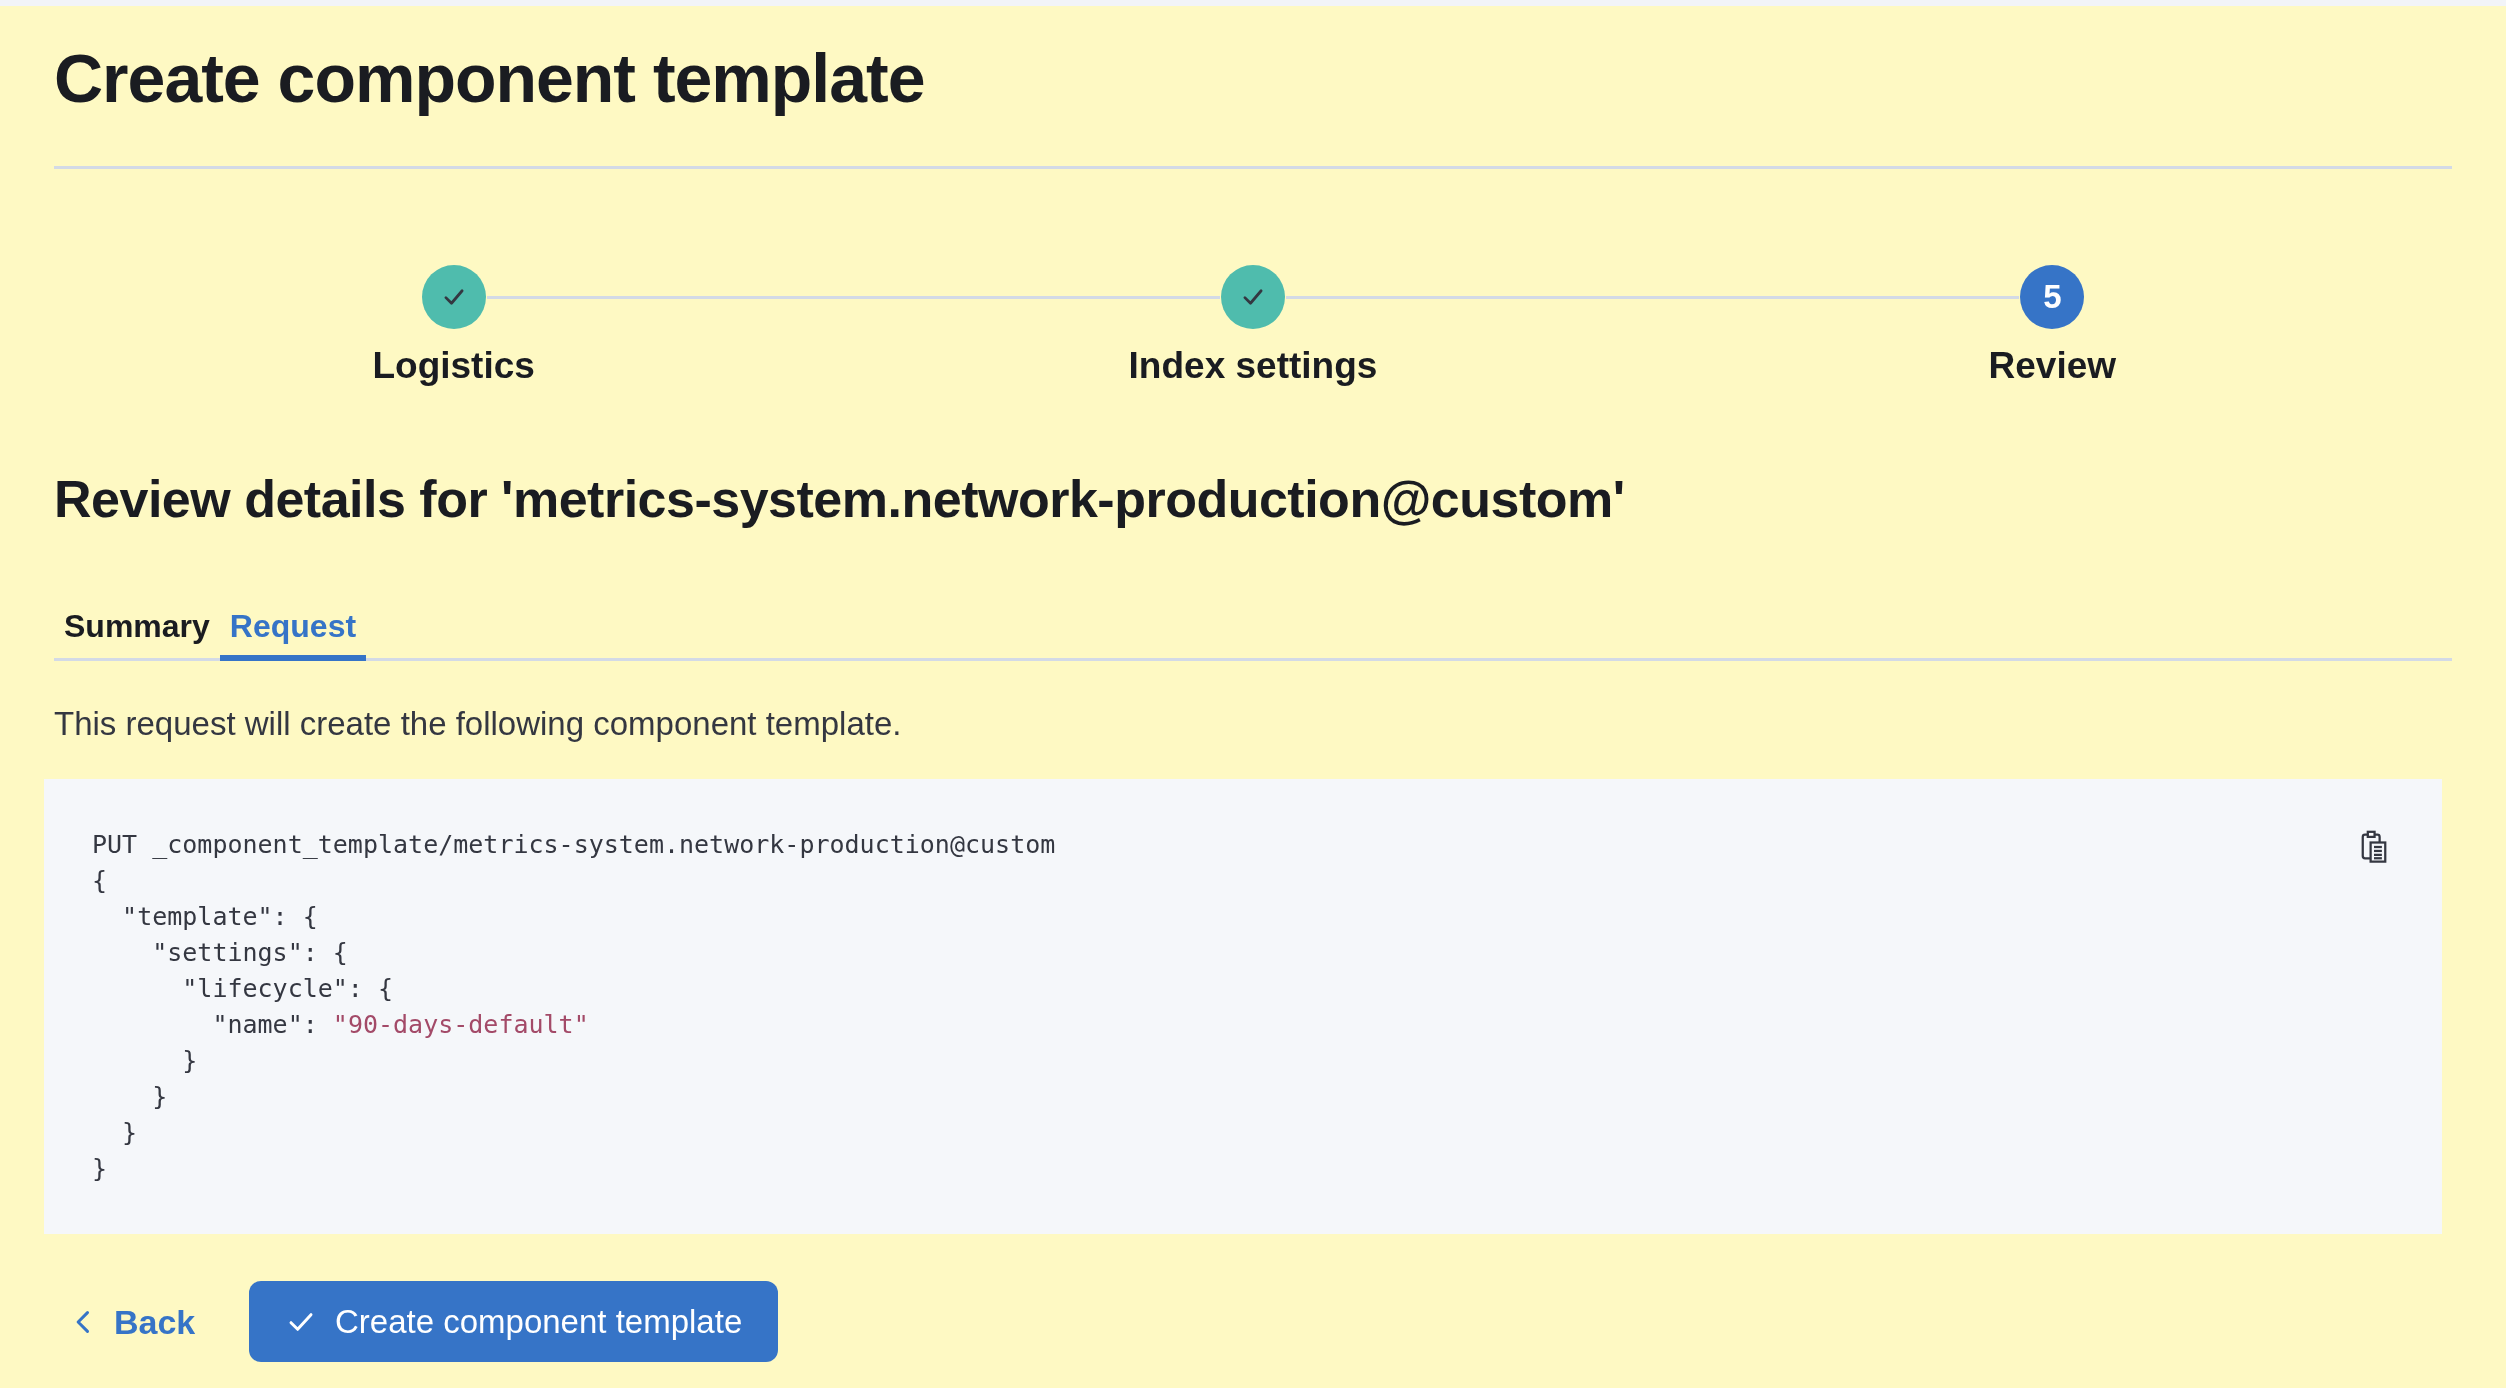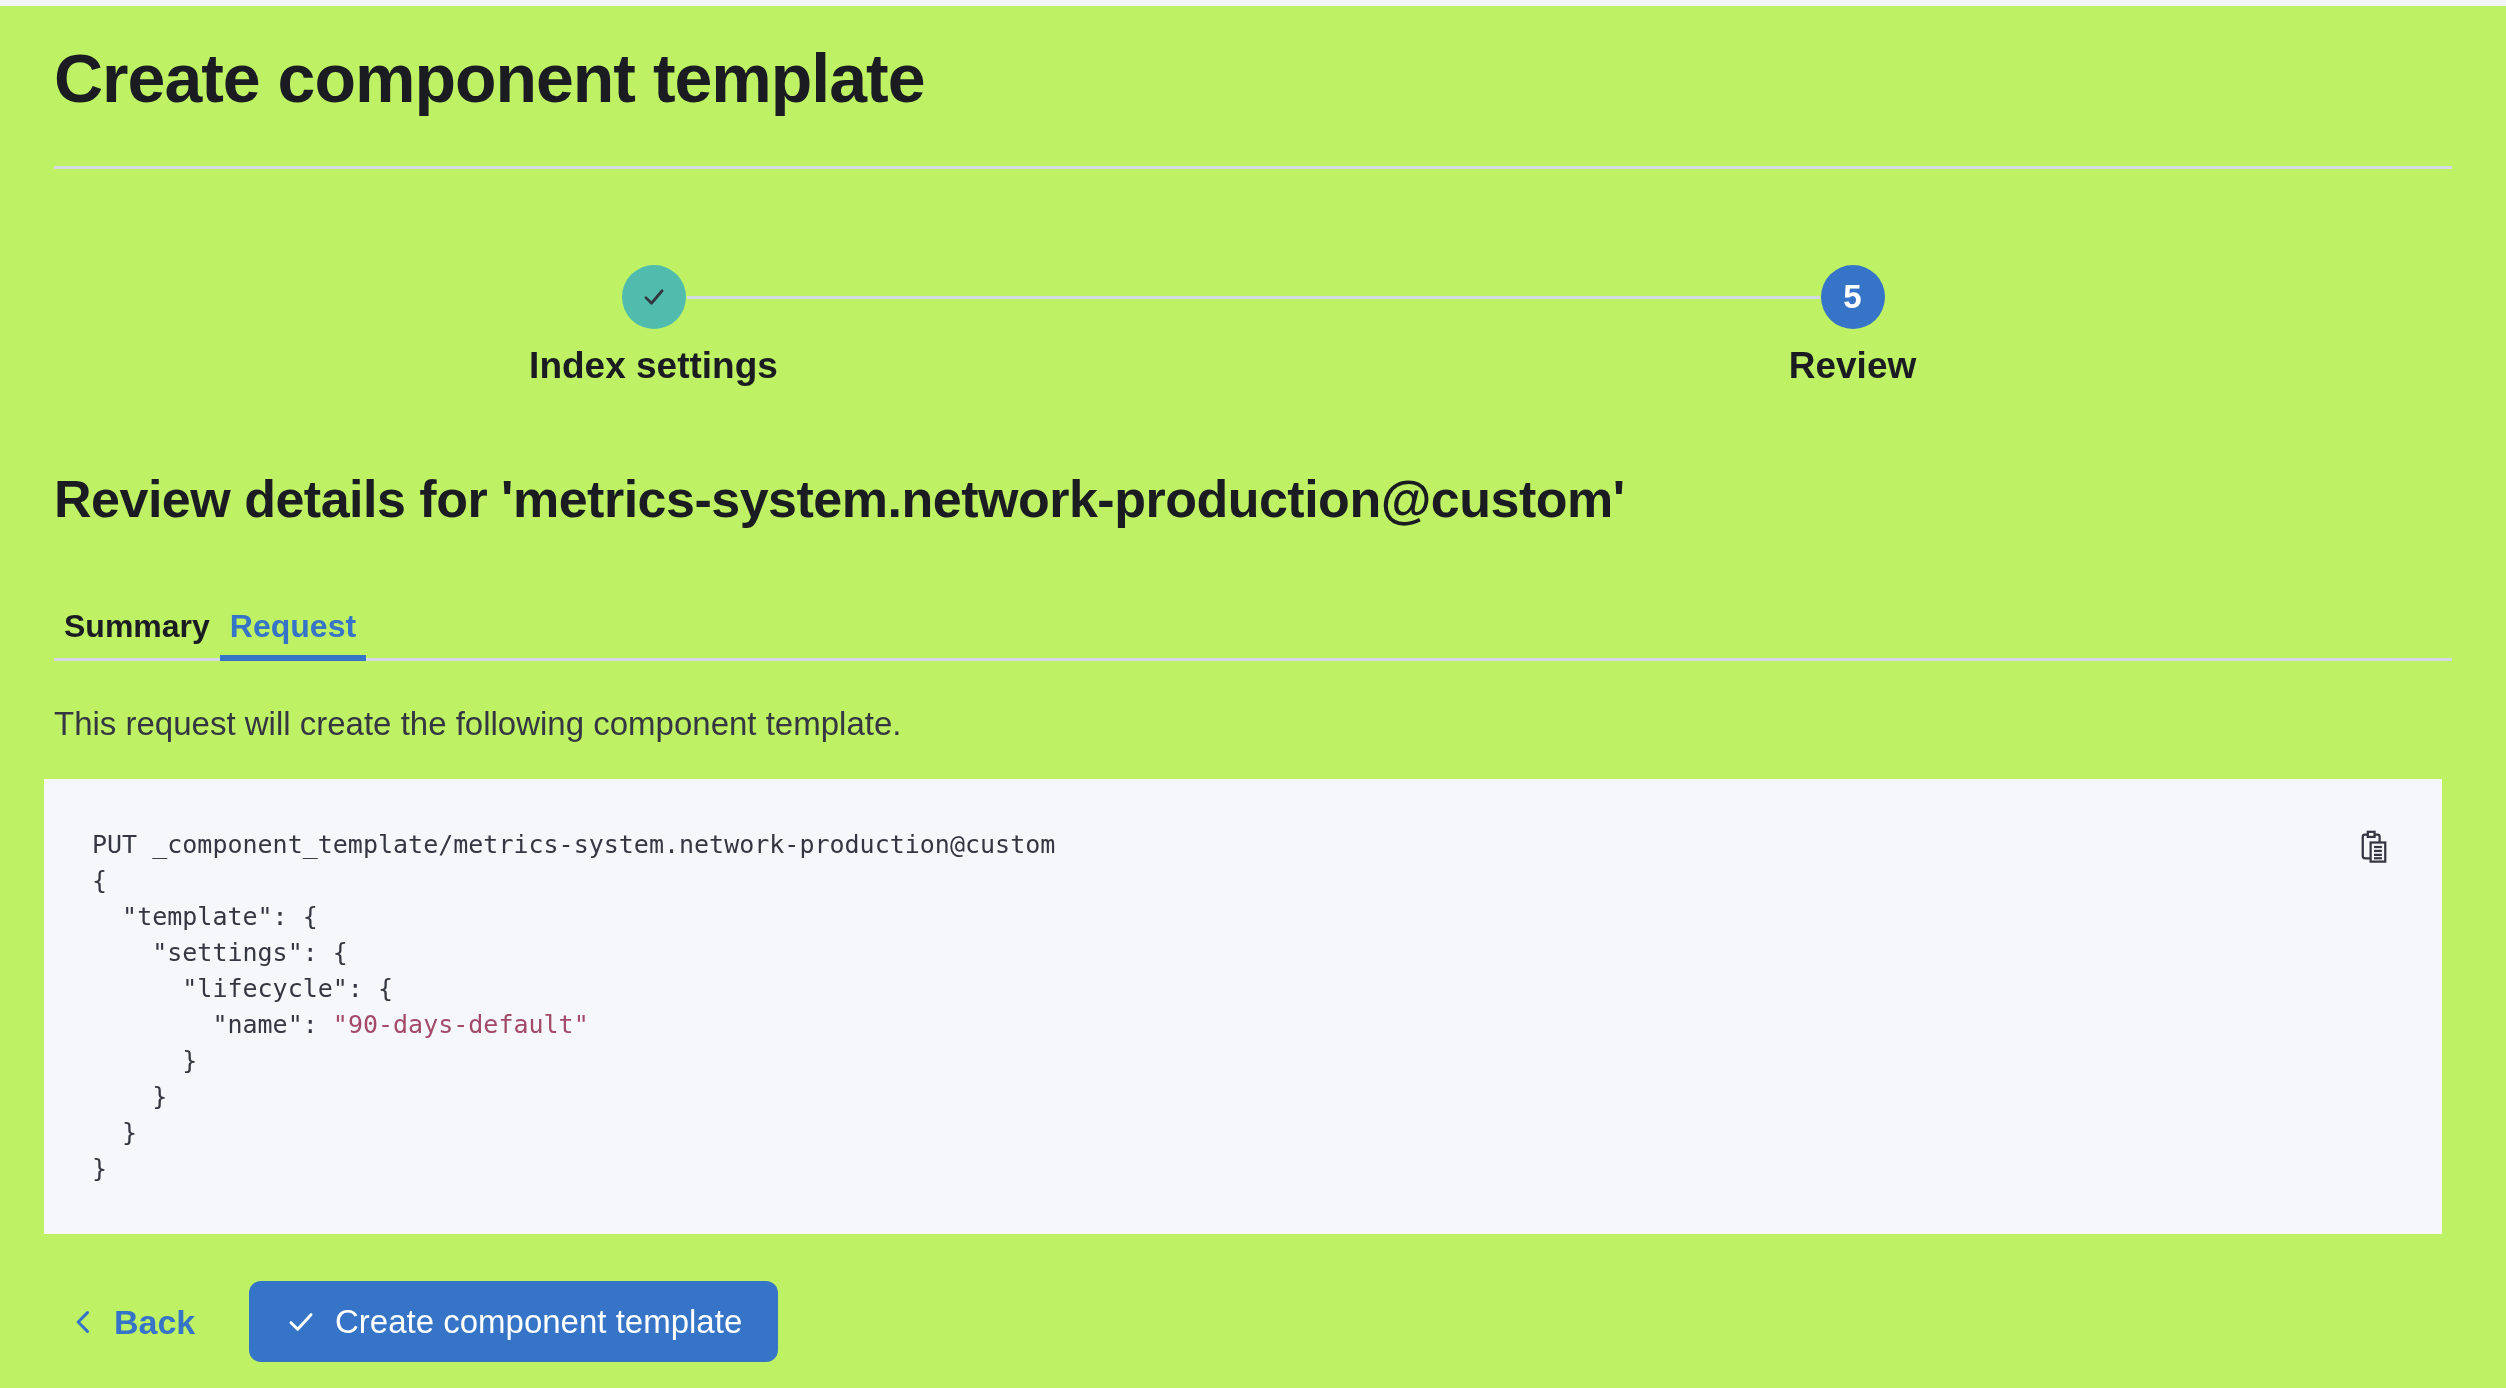--- a/index.html
+++ b/index.html
@@ -1,17 +1,17 @@
 <!DOCTYPE html>
 <html><head>
 <meta charset="utf-8">
 <style>
   html,body{margin:0;padding:0;background:#fff;}
   body{font-family:"Liberation Sans","DejaVu Sans",sans-serif;color:#343741;}
-  .canvas{position:relative;width:2506px;height:1388px;background:#bef264;overflow:hidden;}
+  .canvas{position:relative;width:2506px;height:1388px;background:#fef9c3;overflow:hidden;}
   .top-strip{position:absolute;left:0;top:0;right:0;height:6px;background:#f2f4f8;}
 
   .page-title{position:absolute;left:54px;top:40px;margin:0;font-size:68px;line-height:76px;
     font-weight:700;color:#1a1c21;letter-spacing:-1px;}
   .divider{position:absolute;left:54px;width:2398px;height:3px;background:#d3dae6;}
   .title-divider{top:166px;}
   .tabs-divider{top:658px;}
 
   
   .stepper{position:absolute;left:54px;top:265px;width:2398px;display:flex;}
@@ -55,20 +55,28 @@
 </head>
 <body>
 
 <div class="canvas">
   <div class="top-strip"></div>
 
   <h1 class="page-title">Create component template</h1>
   <div class="divider title-divider"></div>
 
   <div class="stepper" id="stepper">
+      <div class="step">
+        <div class="step-circle complete">
+          <svg width="30" height="30" viewBox="0 0 24 24" fill="none" stroke="#343741" stroke-width="2.2" stroke-linecap="round" stroke-linejoin="round">
+            <polyline points="5.5,12.5 10,17 18.5,7"></polyline>
+          </svg>
+        </div>
+        <div class="step-label">Logistics</div>
+      </div>
       <div class="step">
         <div class="step-circle complete">
           <svg width="30" height="30" viewBox="0 0 24 24" fill="none" stroke="#343741" stroke-width="2.2" stroke-linecap="round" stroke-linejoin="round">
             <polyline points="5.5,12.5 10,17 18.5,7"></polyline>
           </svg>
         </div>
         <div class="step-label">Index settings</div>
       </div>
       <div class="step">
         <div class="step-circle current">

